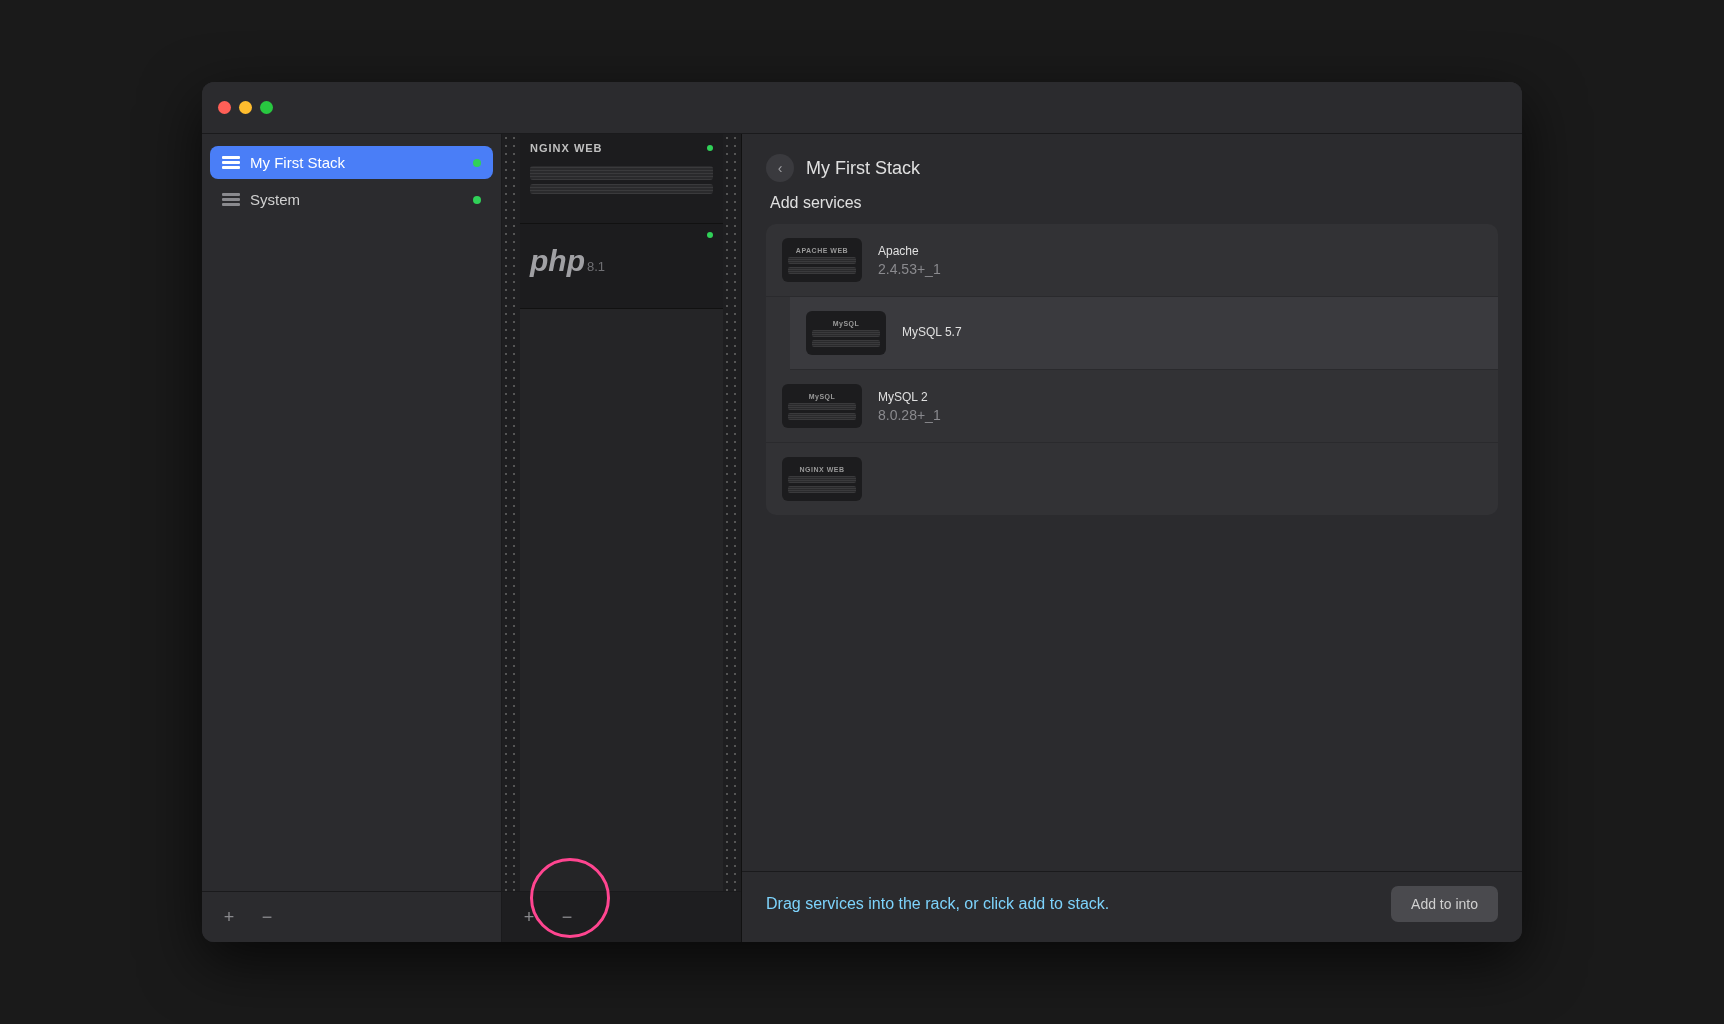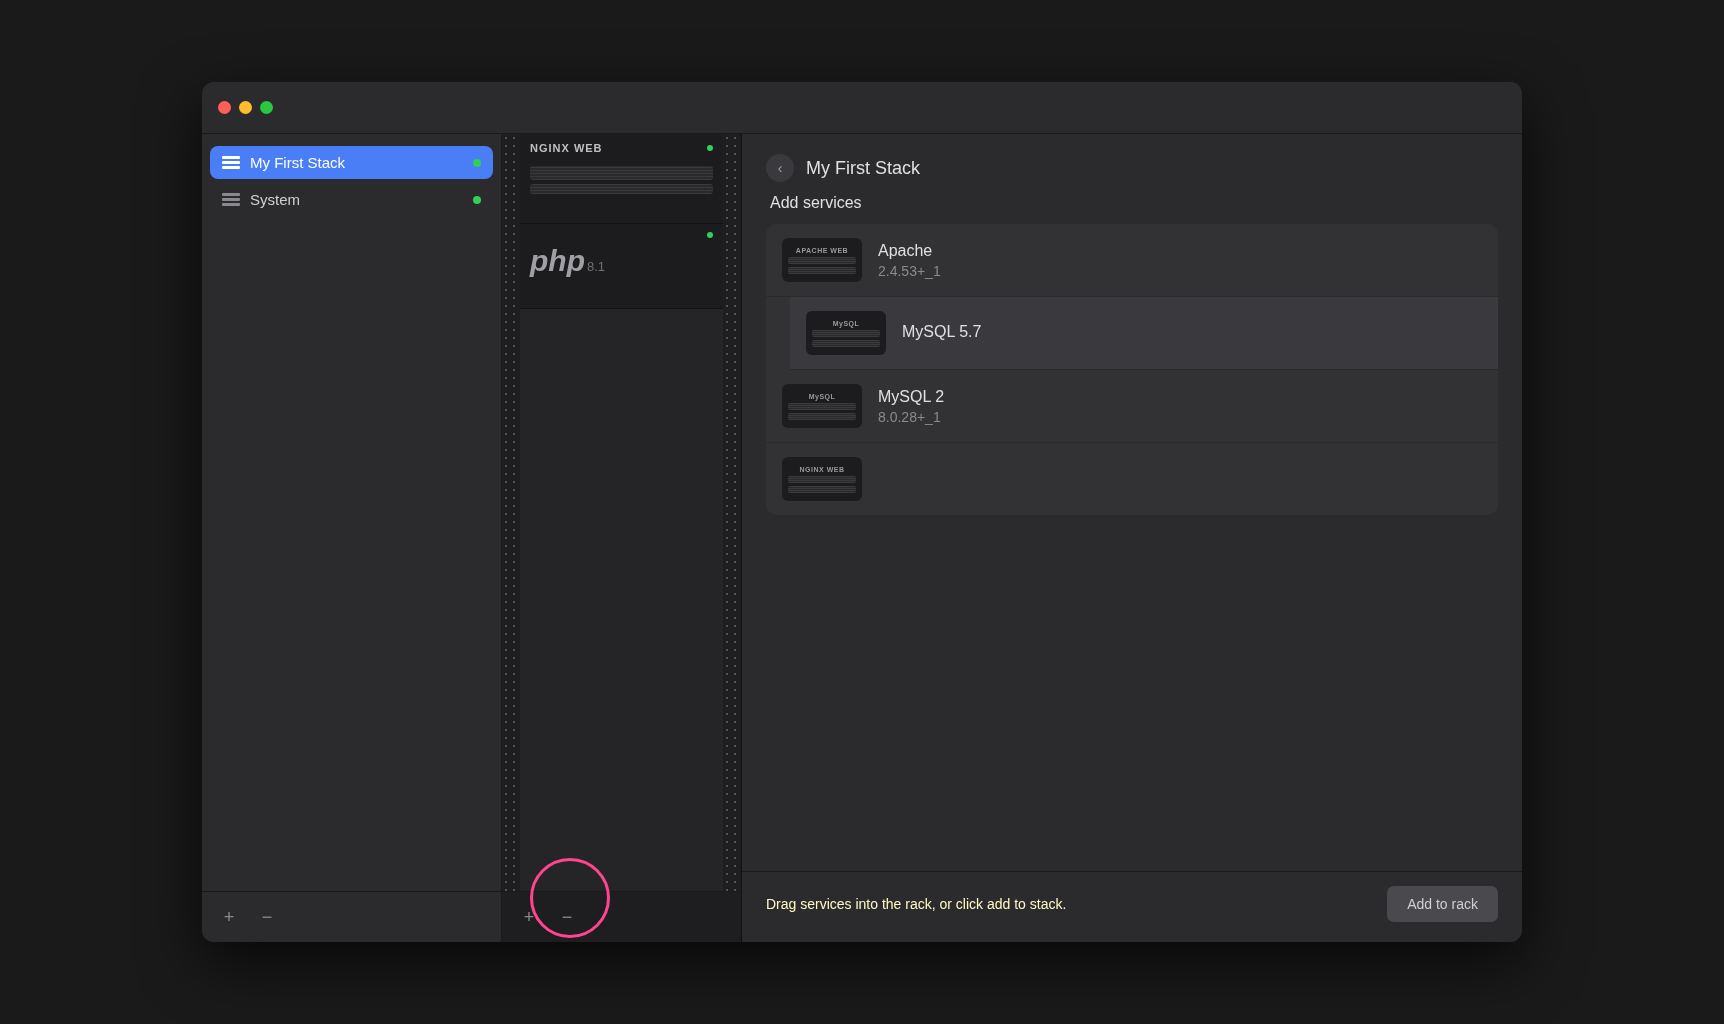--- a/index.html
+++ b/index.html
@@ -391,21 +391,21 @@
         #2a2a2c 2px
       );
       border-radius: 2px;
     }
 
     .service-info {
       flex: 1;
     }
 
     .service-name {
-      font-size: 16px;
+      font-size: 12px;
       font-weight: 500;
       color: #e0e0e0;
       margin-bottom: 3px;
     }
 
     .service-version {
       font-size: 14px;
       color: #8a8a8e;
     }
 
@@ -423,22 +423,22 @@
 
     .right-panel-footer {
       padding: 14px 24px 20px;
       display: flex;
       align-items: center;
       justify-content: space-between;
       border-top: 1px solid #1a1a1c;
     }
 
     .footer-hint {
-      font-size: 14px;
-      color: #fef9c3;
+      font-size: 16px;
+      color: #7dd3fc;
     }
 
     .add-to-stack-btn {
       background: #4a4a4e;
       color: #d0d0d0;
       border: none;
       border-radius: 7px;
       padding: 10px 20px;
       font-size: 14px;
       font-weight: 500;
@@ -597,18 +597,18 @@
                 <div class="thumb-texture"></div>
               </div>
             </div>
 
           </div>
         </div>
       </div>
 
       <div class="right-panel-footer">
         <span class="footer-hint">Drag services into the rack, or click add to stack.</span>
-        <button class="add-to-stack-btn">Add to rack</button>
+        <button class="add-to-stack-btn">Add to into</button>
       </div>
     </div>
 
   </div>
 </div>
 
 </body></html>

